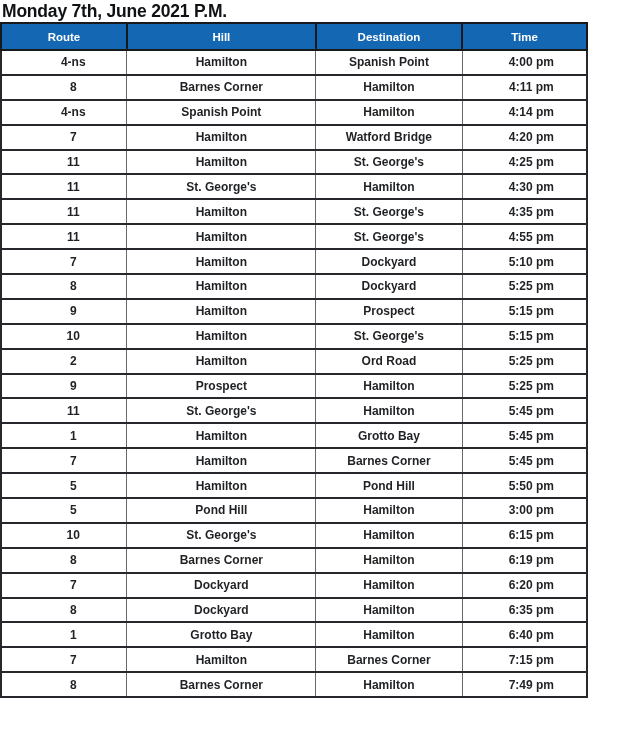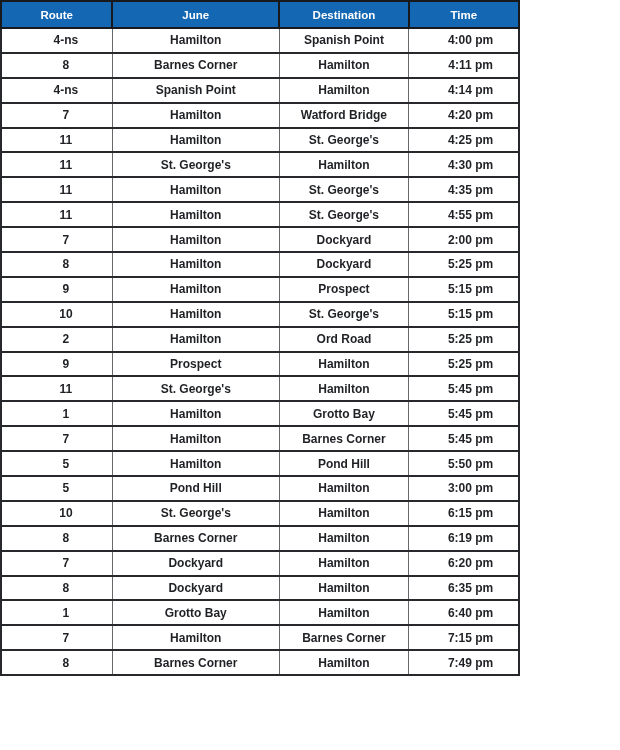--- a/index.html
+++ b/index.html
@@ -27,21 +27,21 @@
   .page-title {
     margin: 0;
     padding: 1px 0 1px 2px;
     font-size: 17.5px;
     line-height: 20px;
     font-weight: 700;
     color: var(--title-text);
     letter-spacing: -0.2px;
   }
   table.schedule {
-    width: 520px;
+    width: 588px;
     border-collapse: collapse;
     table-layout: fixed;
     border: 2px solid var(--border-dark);
   }
   table.schedule th {
     background: var(--header-bg);
     color: var(--header-text);
     font-size: 11.5px;
     font-weight: 700;
     height: 27px;
@@ -65,32 +65,33 @@
     white-space: nowrap;
     overflow: hidden;
   }
   table.schedule td:first-child { border-left: 2px solid var(--border-dark); padding-left: 20px; }
   table.schedule td:last-child { border-right: 2px solid var(--border-dark); padding-left: 16px; }
 </style>
 </head>
 <body>
 
 <div class="page">
+  <h1 class="page-title">Monday 7th, June 2021 P.M.</h1>
 
   <table class="schedule">
     <colgroup>
       <col style="width:21.5%">
       <col style="width:32.2%">
       <col style="width:25.0%">
       <col style="width:21.3%">
     </colgroup>
     <thead>
       <tr>
         <th>Route</th>
-        <th>June</th>
+        <th>Hill</th>
         <th>Destination</th>
         <th>Time</th>
       </tr>
     </thead>
     <tbody>
         <tr>
           <td>4-ns</td>
           <td>Hamilton</td>
           <td>Spanish Point</td>
           <td>4:00 pm</td>
@@ -134,21 +135,21 @@
         <tr>
           <td>11</td>
           <td>Hamilton</td>
           <td>St. George's</td>
           <td>4:55 pm</td>
         </tr>
         <tr>
           <td>7</td>
           <td>Hamilton</td>
           <td>Dockyard</td>
-          <td>2:00 pm</td>
+          <td>5:10 pm</td>
         </tr>
         <tr>
           <td>8</td>
           <td>Hamilton</td>
           <td>Dockyard</td>
           <td>5:25 pm</td>
         </tr>
         <tr>
           <td>9</td>
           <td>Hamilton</td>

